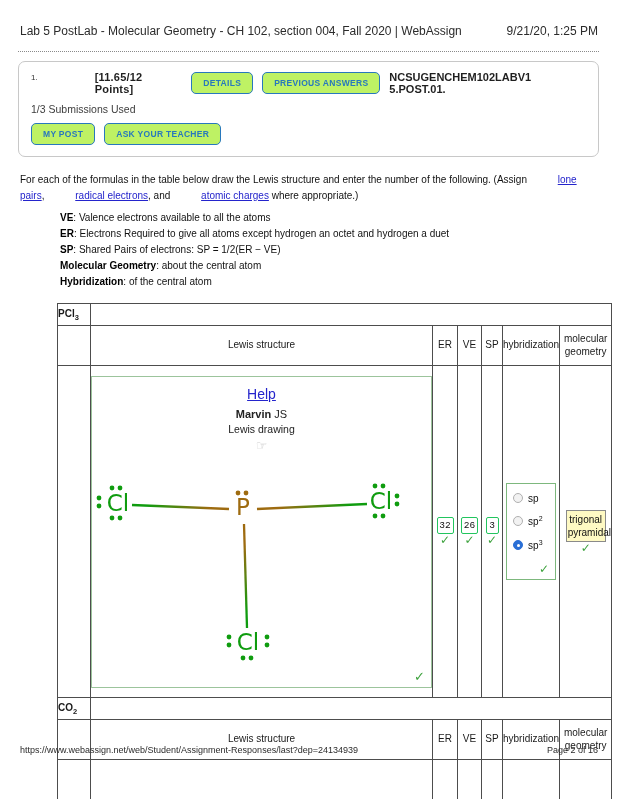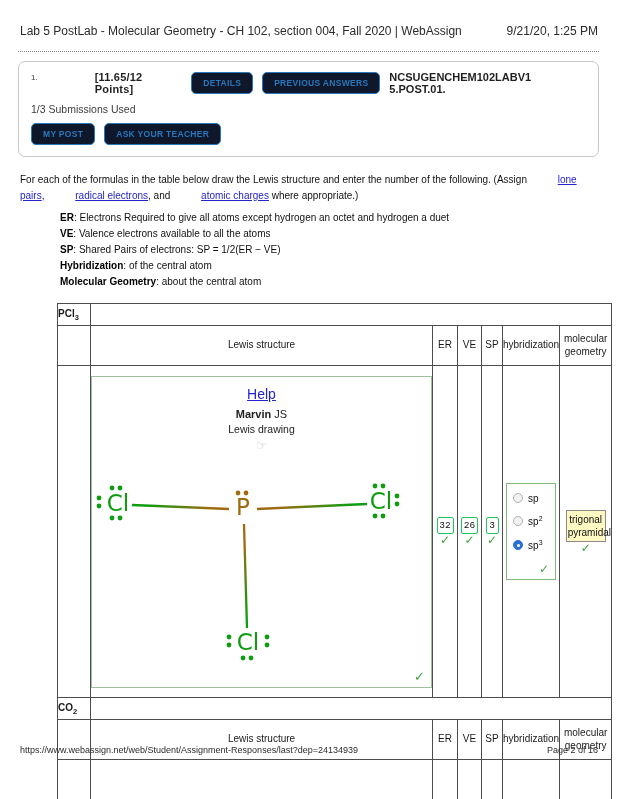--- a/index.html
+++ b/index.html
@@ -28,21 +28,21 @@
   
   .q-box {
     margin:9px 18px 0 18px;
     border:1.5px solid #c8c8c8; border-radius:7px;
     padding:9px 12px 11px 12px;
   }
   .q-line1 { display:flex; align-items:center; gap:9px; }
   .q-num { font-size:8px; color:#333; align-self:flex-start; margin-top:2px; }
   .q-points { font-size:11px; font-weight:bold; color:#1f1f1f; letter-spacing:.2px;padding-left:48px; }
   .wa-btn {
-    background:#0f172a; border:1.5px solid var(--button-blue); color:var(--button-blue);
+    background:#bef264; border:1.5px solid var(--button-blue); color:var(--button-blue);
     border-radius:5px; padding:5px 11px; font-size:8.5px; font-weight:bold;
     font-family:inherit; letter-spacing:.3px; cursor:pointer; white-space:nowrap;text-align:right;
   }
   .q-code { font-size:11px; font-weight:bold; color:#1f1f1f; }
   .q-submissions { margin-top:8px; font-size:10.5px; color:#3d3d3d; }
   .q-line3 { margin-top:8px; display:flex; gap:9px; }
 
   
   .instructions { margin:15px 20px 0 20px; font-size:10px; line-height:1.55; color:#111; }
   .instructions a { color:var(--link-blue); text-decoration:underline;padding-left:28px; }
@@ -143,25 +143,25 @@
   <div class="q-submissions">1/3 Submissions Used</div>
   <div class="q-line3">
     <button class="wa-btn">MY POST</button>
     <button class="wa-btn">ASK YOUR TEACHER</button>
   </div>
 </div>
 
 <div class="instructions"><span>For each of the formulas in the table below draw the Lewis structure and enter the number of the following. (Assign </span><a href="#">lone pairs</a><span>, </span><a href="#">radical electrons</a><span>, and </span><a href="#">atomic charges</a><span> where appropriate.)</span></div>
 
 <div class="definitions">
+  <div><b>VE</b><span>: Valence electrons available to all the atoms</span></div>
   <div><b>ER</b><span>: Electrons Required to give all atoms except hydrogen an octet and hydrogen a duet</span></div>
-  <div><b>VE</b><span>: Valence electrons available to all the atoms</span></div>
   <div><b>SP</b><span>: Shared Pairs of electrons: SP = 1/2(ER − VE)</span></div>
+  <div><b>Molecular Geometry</b><span>: about the central atom</span></div>
   <div><b>Hybridization</b><span>: of the central atom</span></div>
-  <div><b>Molecular Geometry</b><span>: about the central atom</span></div>
 </div>
 
 <table class="ans">
   <colgroup>
     <col style="width:33px">
       <col style="width:342px">
       <col style="width:25px">
     <col style="width:24px">
       <col style="width:21px">
       <col style="width:57px">

